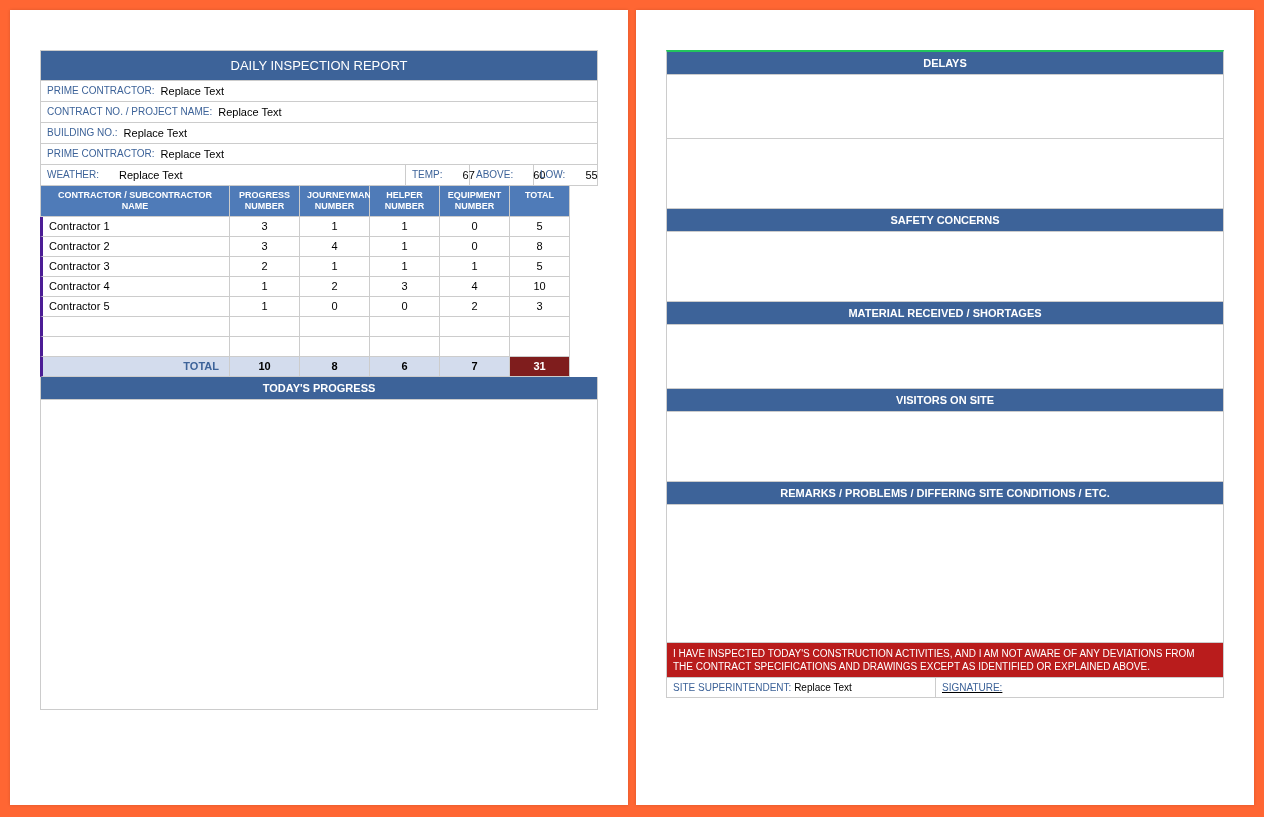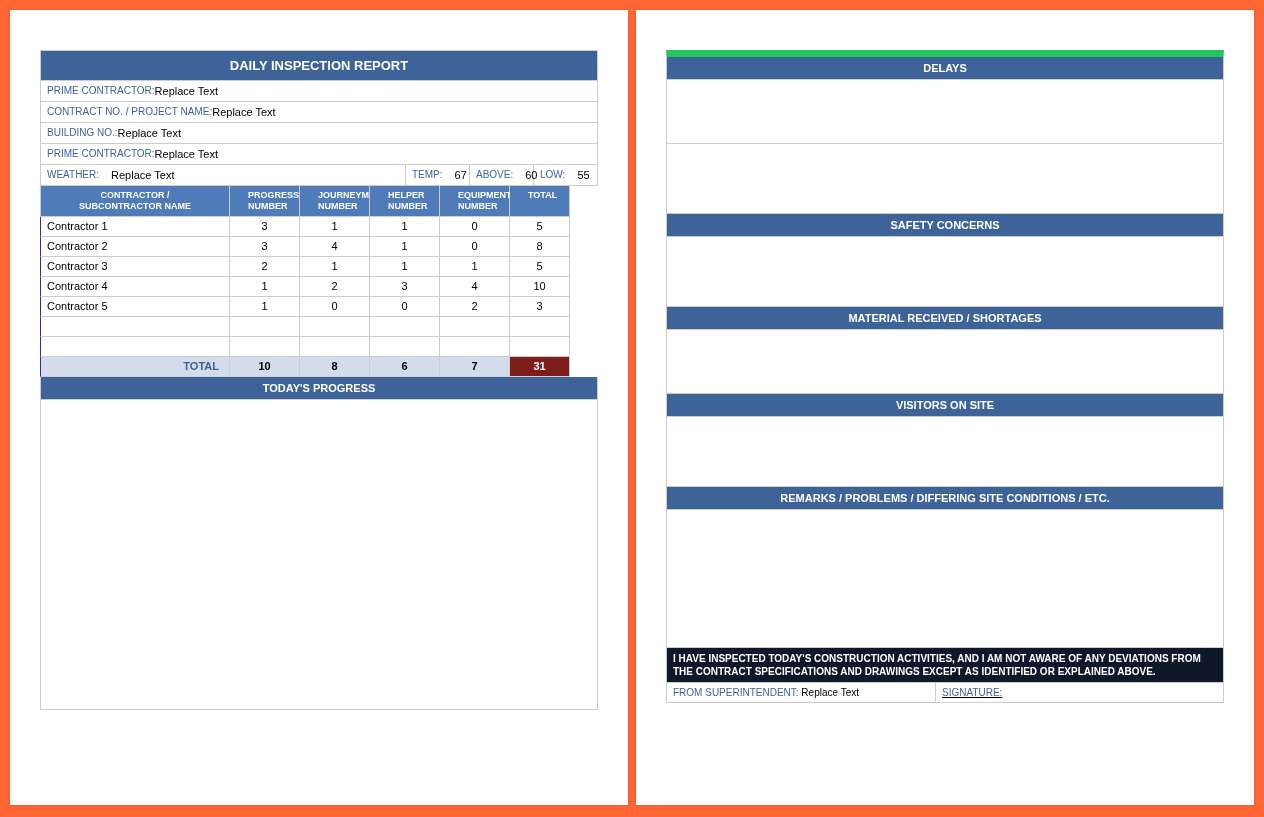--- a/index.html
+++ b/index.html
@@ -18,109 +18,110 @@
   background: #fff;
   width: 620px;
   min-height: 795px;
   padding: 40px 30px;
   box-shadow: 0 0 3px rgba(0,0,0,0.15);
 }
 .title-bar {
   background: #3d6399;
   color: #fff;
   text-align: center;
-  font-weight: bold;
+  font-weight: normal;
   font-size: 13px;
   padding: 7px 0;
   border: 1px solid #ccc;
 }
 .section-bar {
   background: #3d6399;
   color: #fff;
   text-align: center;
   font-weight: bold;
   font-size: 11px;
   padding: 5px 0;
   border: 1px solid #ccc;
   border-top: none;
 }
-.section-bar.standalone { border-top: 7px solid #22c55e; text-align: center; }
+.section-bar.standalone { border-top: 2px solid #22c55e; text-align: center; }
 .info-row {
   border: 1px solid #ccc;
   border-top: none;
   padding: 4px 6px;
   display: flex;
+  gap: 6px;
 }
 .info-row .lbl { color: #3d6399; font-size: 10px; }
 .info-row .val { color: #000; font-size: 11px; }
 .weather-row {
   display: flex;
   border-top: none;
 }
 .weather-row .wcell {
   border: 1px solid #ccc;
   border-top: none;
   border-left: none;
   padding: 4px 6px;
   display: flex;
-  gap: 12px;
+  gap: 20px;
 }
 .weather-row .wcell:first-child { border-left: 1px solid #ccc; flex: 1; }
 .weather-row .wcell .lbl { color: #3d6399; font-size: 10px; }
 .weather-row .wcell .val { color: #000; font-size: 11px; }
 .wf-head {
   display: flex;
 }
 .wf-head .h {
   background: #4f7bb8;
   color: #fff;
   font-size: 9px;
   font-weight: bold;
   text-align: center;
-  padding: 4px 18px;
+  padding: 4px 7px;
   border: 1px solid #ccc;
   border-top: none;
   border-left: none;
   line-height: 1.2;
 }
 .wf-head .h:first-child { border-left: 1px solid #ccc; }
 .wf-row { display: flex; }
 .wf-row .c {
   border: 1px solid #ccc;
   border-top: none;
   border-left: none;
   padding: 3px 6px;
   text-align: center;
   font-size: 11px;
   min-height: 20px;
 }
-.wf-row .c:first-child { border-left: 1px solid #4c1d95; text-align: left; }
+.wf-row .c:first-child { border-left: 3px solid #4c1d95; text-align: left; }
 .wf-row.total .c { background: #d3dced; font-weight: bold; }
 .wf-row.total .c:first-child { text-align: right; color: #3d6399; padding-right: 10px; }
 .wf-row.total .c:last-child { background: #7f1d1d; color: #fff; }
 .col-name { width: 190px; }
 .col-num { width: 70px; }
 .col-total { width: 60px; }
 .progress-box {
   border: 1px solid #ccc;
   border-top: none;
   height: 310px;
 }
 .text-box {
   border: 1px solid #ccc;
   border-top: none;
 }
 .h64 { height: 64px; }
 .h70 { height: 70px; }
 .h138 { height: 138px; }
 .cert-bar {
-  background: #0f172a;
+  background: #b91c1c;
   color: #fff;
   font-size: 10px;
-  font-weight: bold;
+  font-weight: normal;
   padding: 4px 6px;
   border: 1px solid #ccc;
   border-top: none;
   line-height: 1.3;
 }
 .sig-row { display: flex; }
 .sig-row .sc {
   border: 1px solid #ccc;
   border-top: none;
   border-left: none;
@@ -273,21 +274,21 @@
     <div class="section-bar">VISITORS ON SITE</div>
     <div class="text-box h70"></div>
 
     <div class="section-bar">REMARKS / PROBLEMS / DIFFERING SITE CONDITIONS / ETC.</div>
     <div class="text-box h138"></div>
 
     <div class="cert-bar">I HAVE INSPECTED TODAY'S CONSTRUCTION ACTIVITIES, AND I AM NOT AWARE OF ANY DEVIATIONS FROM THE CONTRACT SPECIFICATIONS AND DRAWINGS EXCEPT AS IDENTIFIED OR EXPLAINED ABOVE.</div>
 
     <div class="sig-row">
       <div class="sc">
-        <span class="lbl">FROM SUPERINTENDENT:</span>
+        <span class="lbl">SITE SUPERINTENDENT:</span>
         <span>Replace Text</span>
       </div>
       <div class="sc">
         <span class="lbl">SIGNATURE:</span>
       </div>
     </div>
   </div>
 </div>
 
 </body></html>

